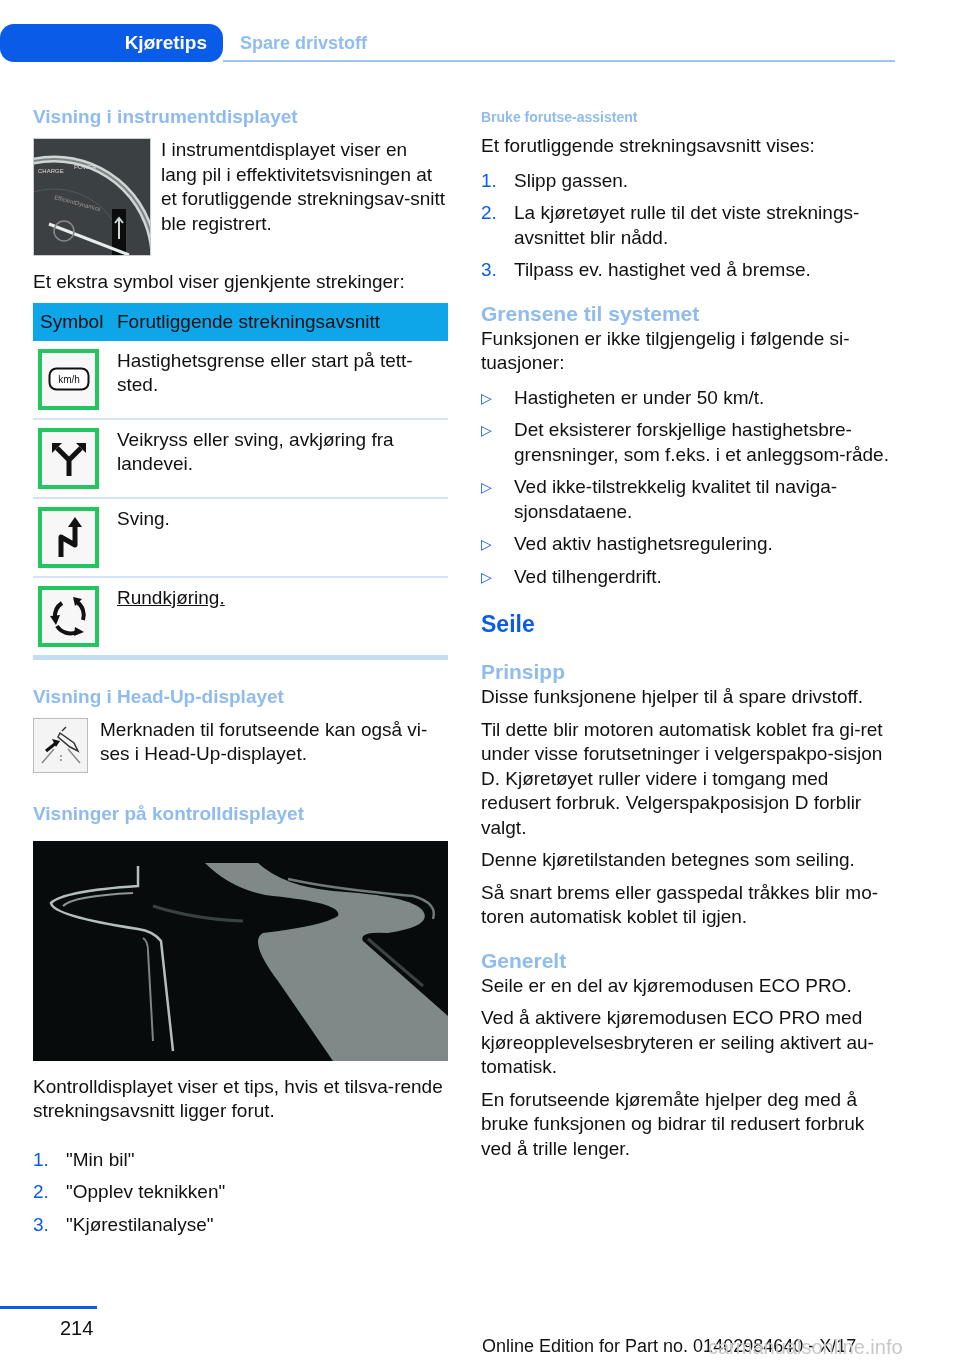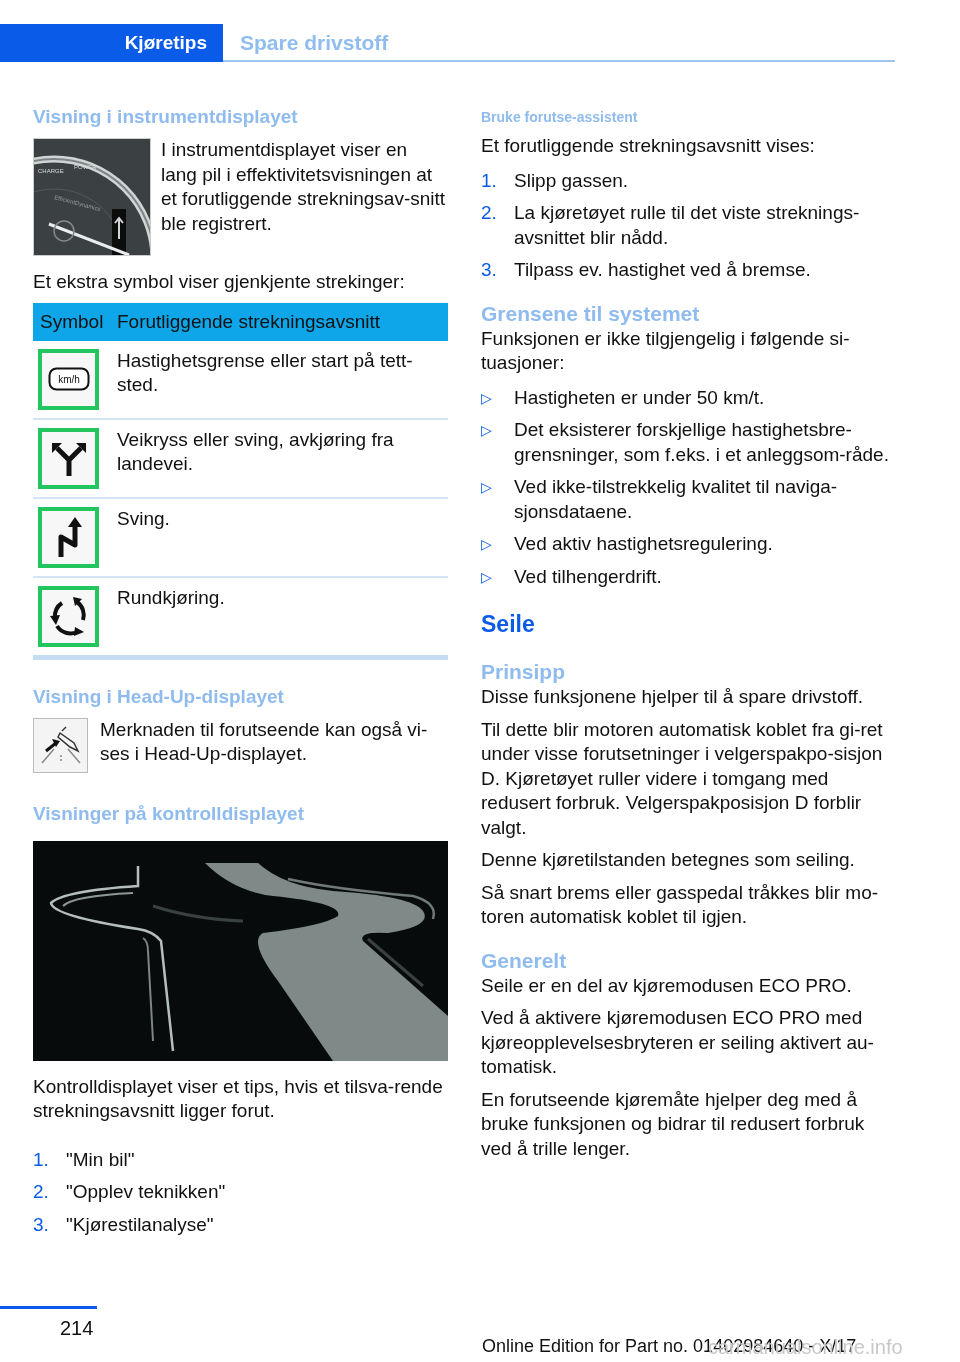--- a/index.html
+++ b/index.html
@@ -1,44 +1,44 @@
 <!DOCTYPE html>
 <html><head>
 <meta charset="utf-8">
 <style>
   html, body { margin:0; padding:0; background:#ffffff; }
   body { width:960px; height:1362px; position:relative; overflow:hidden;
          font-family:"Liberation Sans", "DejaVu Sans", sans-serif; color:#111; }
   .tabs { position:absolute; top:24px; left:0; width:895px; height:38px; }
   .tab-active { position:absolute; left:0; top:0; width:223px; height:38px; background:#0a5be8;
                 color:#fff; font-weight:bold; font-size:19px; line-height:38px; text-align:right;
-                box-sizing:border-box; padding-right:16px; }
+                box-sizing:border-box; padding-right:16px;border-radius:14px; }
   .tab-inactive { position:absolute; left:240px; top:0; height:38px; line-height:38px; color:#90bdf0;
-                  font-weight:bold; font-size:21px; }
+                  font-weight:bold; font-size:18px; }
   .tab-line { position:absolute; left:223px; top:36px; width:672px; height:2px; background:#9cc5f2; }
 
   .col { position:absolute; top:104px; }
   .col-left { left:33px; width:415px; }
   .col-right { left:481px; width:415px; }
 
   .h3 { color:#8fbbee; font-weight:bold; font-size:19px; margin:0; line-height:26px; }
   .h2 { color:#0a5be8; font-weight:bold; font-size:23px; margin:0; line-height:30px; }
   p { margin:0; font-size:19px; line-height:24.5px; }
   .gap-s { height:8px; }
 
   .figrow { display:flex; align-items:flex-start; }
   .figrow .txt { flex:1; }
 
   .dash-img { width:116px; height:116px; background:#3a3f40; border:1px solid #ccc; position:relative; overflow:hidden; margin-right:10px; flex:none;}
   .hud-icon { width:53px; height:53px; border:1px solid #bbb; background:#f4f4f4; margin-right:12px; flex:none; display:flex; align-items:center; justify-content:center;}
 
   table.sym { width:415px; border-collapse:collapse; margin-top:8px; }
   table.sym th { background:#0ea5e9; text-align:left; font-weight:normal; font-size:19px; height:38px; padding:0 0 0 7px; }
   table.sym td { vertical-align:top; font-size:19px; line-height:24.5px; padding:8px 0 8px 7px; border-bottom:2px solid #d4e4f6; height:58px; }
-  table.sym tr:last-child td { border-bottom:none; }
+  table.sym tr:last-child td { border-bottom:none;text-decoration:underline; }
   table.sym td.ic { width:72px; padding-left:5px; }
   .ibox { width:53px; height:53px; border:4px solid #22c55e; background:#f7f7f7; display:flex; align-items:center; justify-content:center; }
   .tbl-bottom { width:415px; height:5px; background:#c5dcf5; }
 
   ol.num, ul.tri { list-style:none; margin:0; padding:0; }
   ol.num li, ul.tri li { display:flex; font-size:19px; line-height:24.5px; margin-bottom:8px; }
   ol.num li .n { color:#0a5be8; width:33px; flex:none; }
   ul.tri li .b { color:#0a5be8; width:33px; flex:none; font-size:14px; line-height:24.5px; }
 
   .ctrl-img { width:415px; height:220px; background:#0a0c0c; position:relative; overflow:hidden; }

